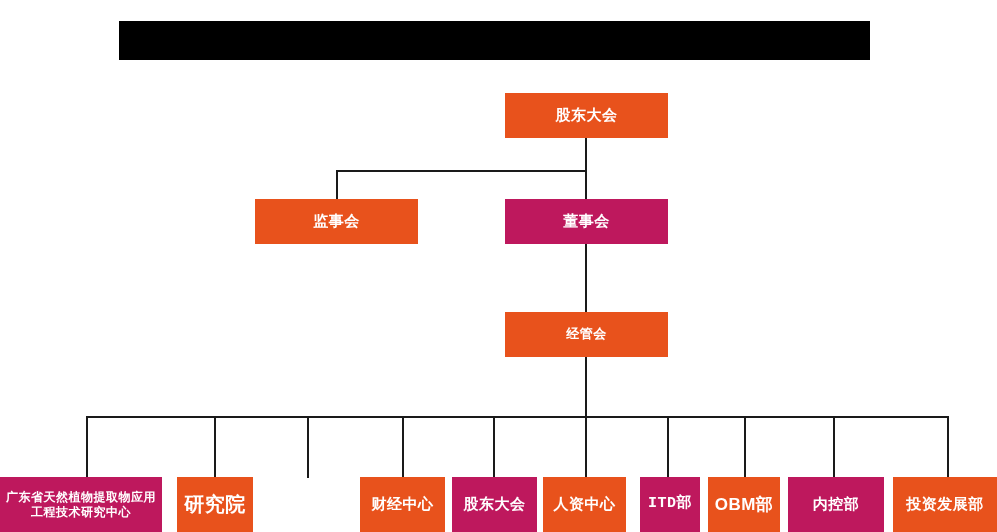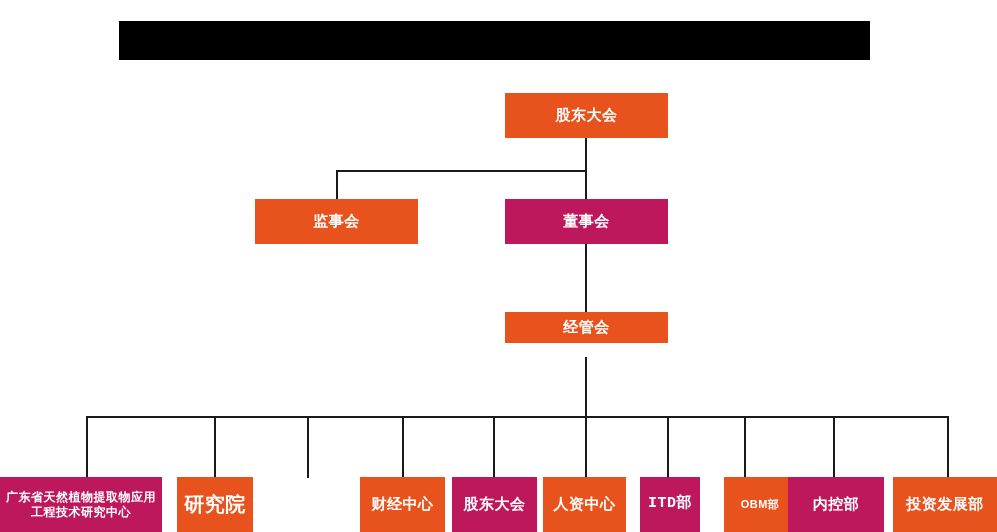--- a/index.html
+++ b/index.html
@@ -109,21 +109,21 @@
     <span class="node-label">股东大会</span>
   </div>
 
   <div class="node dark" style="left:255px; top:199px; width:163px; height:45px; font-size:15px;">
     <span class="node-label">监事会</span>
   </div>
   <div class="node light" style="left:505px; top:199px; width:163px; height:45px; font-size:15px;">
     <span class="node-label">董事会</span>
   </div>
 
-  <div class="node dark" style="left:505px; top:312px; width:163px; height:31px; font-size:15px;">
+  <div class="node dark" style="left:505px; top:312px; width:163px; height:45px; font-size:13px;">
     <span class="node-label">经管会</span>
   </div>
 
   <div class="node light" style="left:0px; top:477px; width:162px; height:55px; font-size:12px;justify-content:center;">
     <span class="node-label">广东省天然植物提取物应用工程技术研究中心</span>
   </div>
   <div class="node dark" style="left:177px; top:477px; width:76px; height:55px; font-size:20px;">
     <span class="node-label">研究院</span>
   </div>
   <div class="node dark" style="left:360px; top:477px; width:85px; height:55px; font-size:15px;">
@@ -131,21 +131,21 @@
   </div>
   <div class="node light" style="left:452px; top:477px; width:85px; height:55px; font-size:15px;">
     <span class="node-label">股东大会</span>
   </div>
   <div class="node dark" style="left:543px; top:477px; width:83px; height:55px; font-size:15px;">
     <span class="node-label">人资中心</span>
   </div>
   <div class="node light" style="left:640px; top:477px; width:60px; height:55px; font-size:15px;font-family:Liberation Mono, monospace;">
     <span class="node-label">ITD部</span>
   </div>
-  <div class="node dark" style="left:708px; top:477px; width:72px; height:55px; font-size:11px;margin-left:16px;">
+  <div class="node dark" style="left:708px; top:477px; width:72px; height:55px; font-size:17px;">
     <span class="node-label">OBM部</span>
   </div>
   <div class="node light" style="left:788px; top:477px; width:96px; height:55px; font-size:15px;">
     <span class="node-label">内控部</span>
   </div>
   <div class="node dark" style="left:893px; top:477px; width:104px; height:55px; font-size:15px;">
     <span class="node-label">投资发展部</span>
   </div>
 
 </div>

